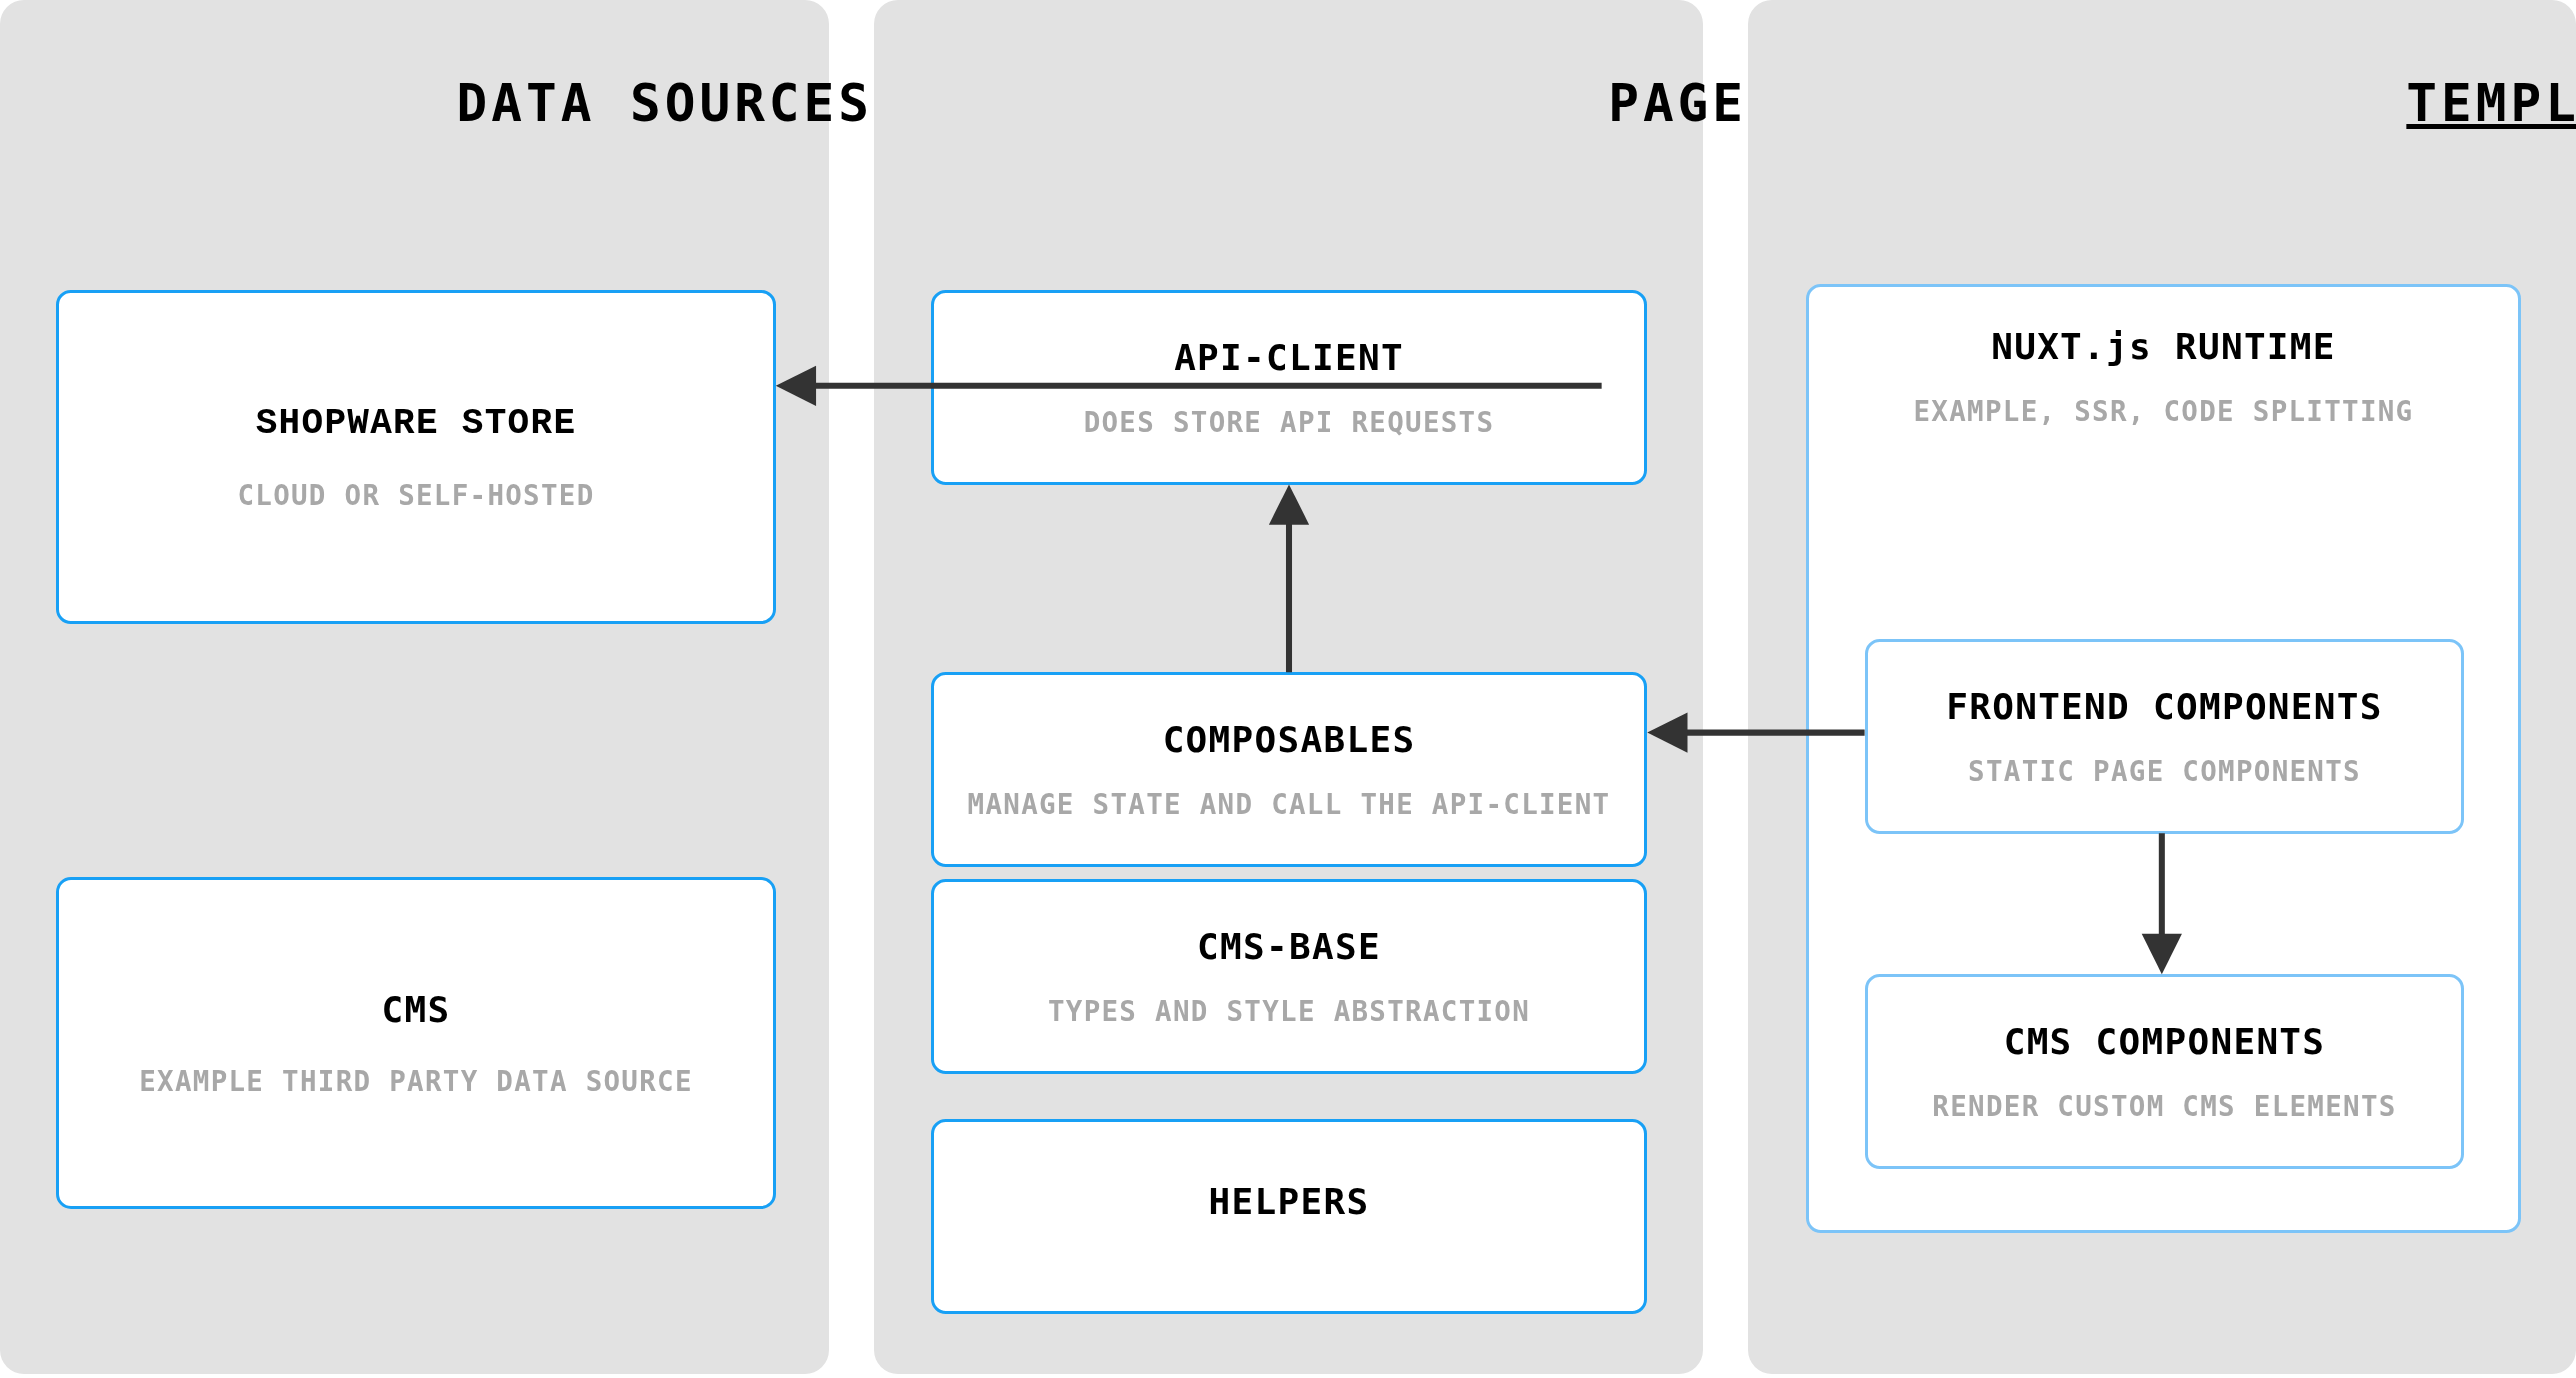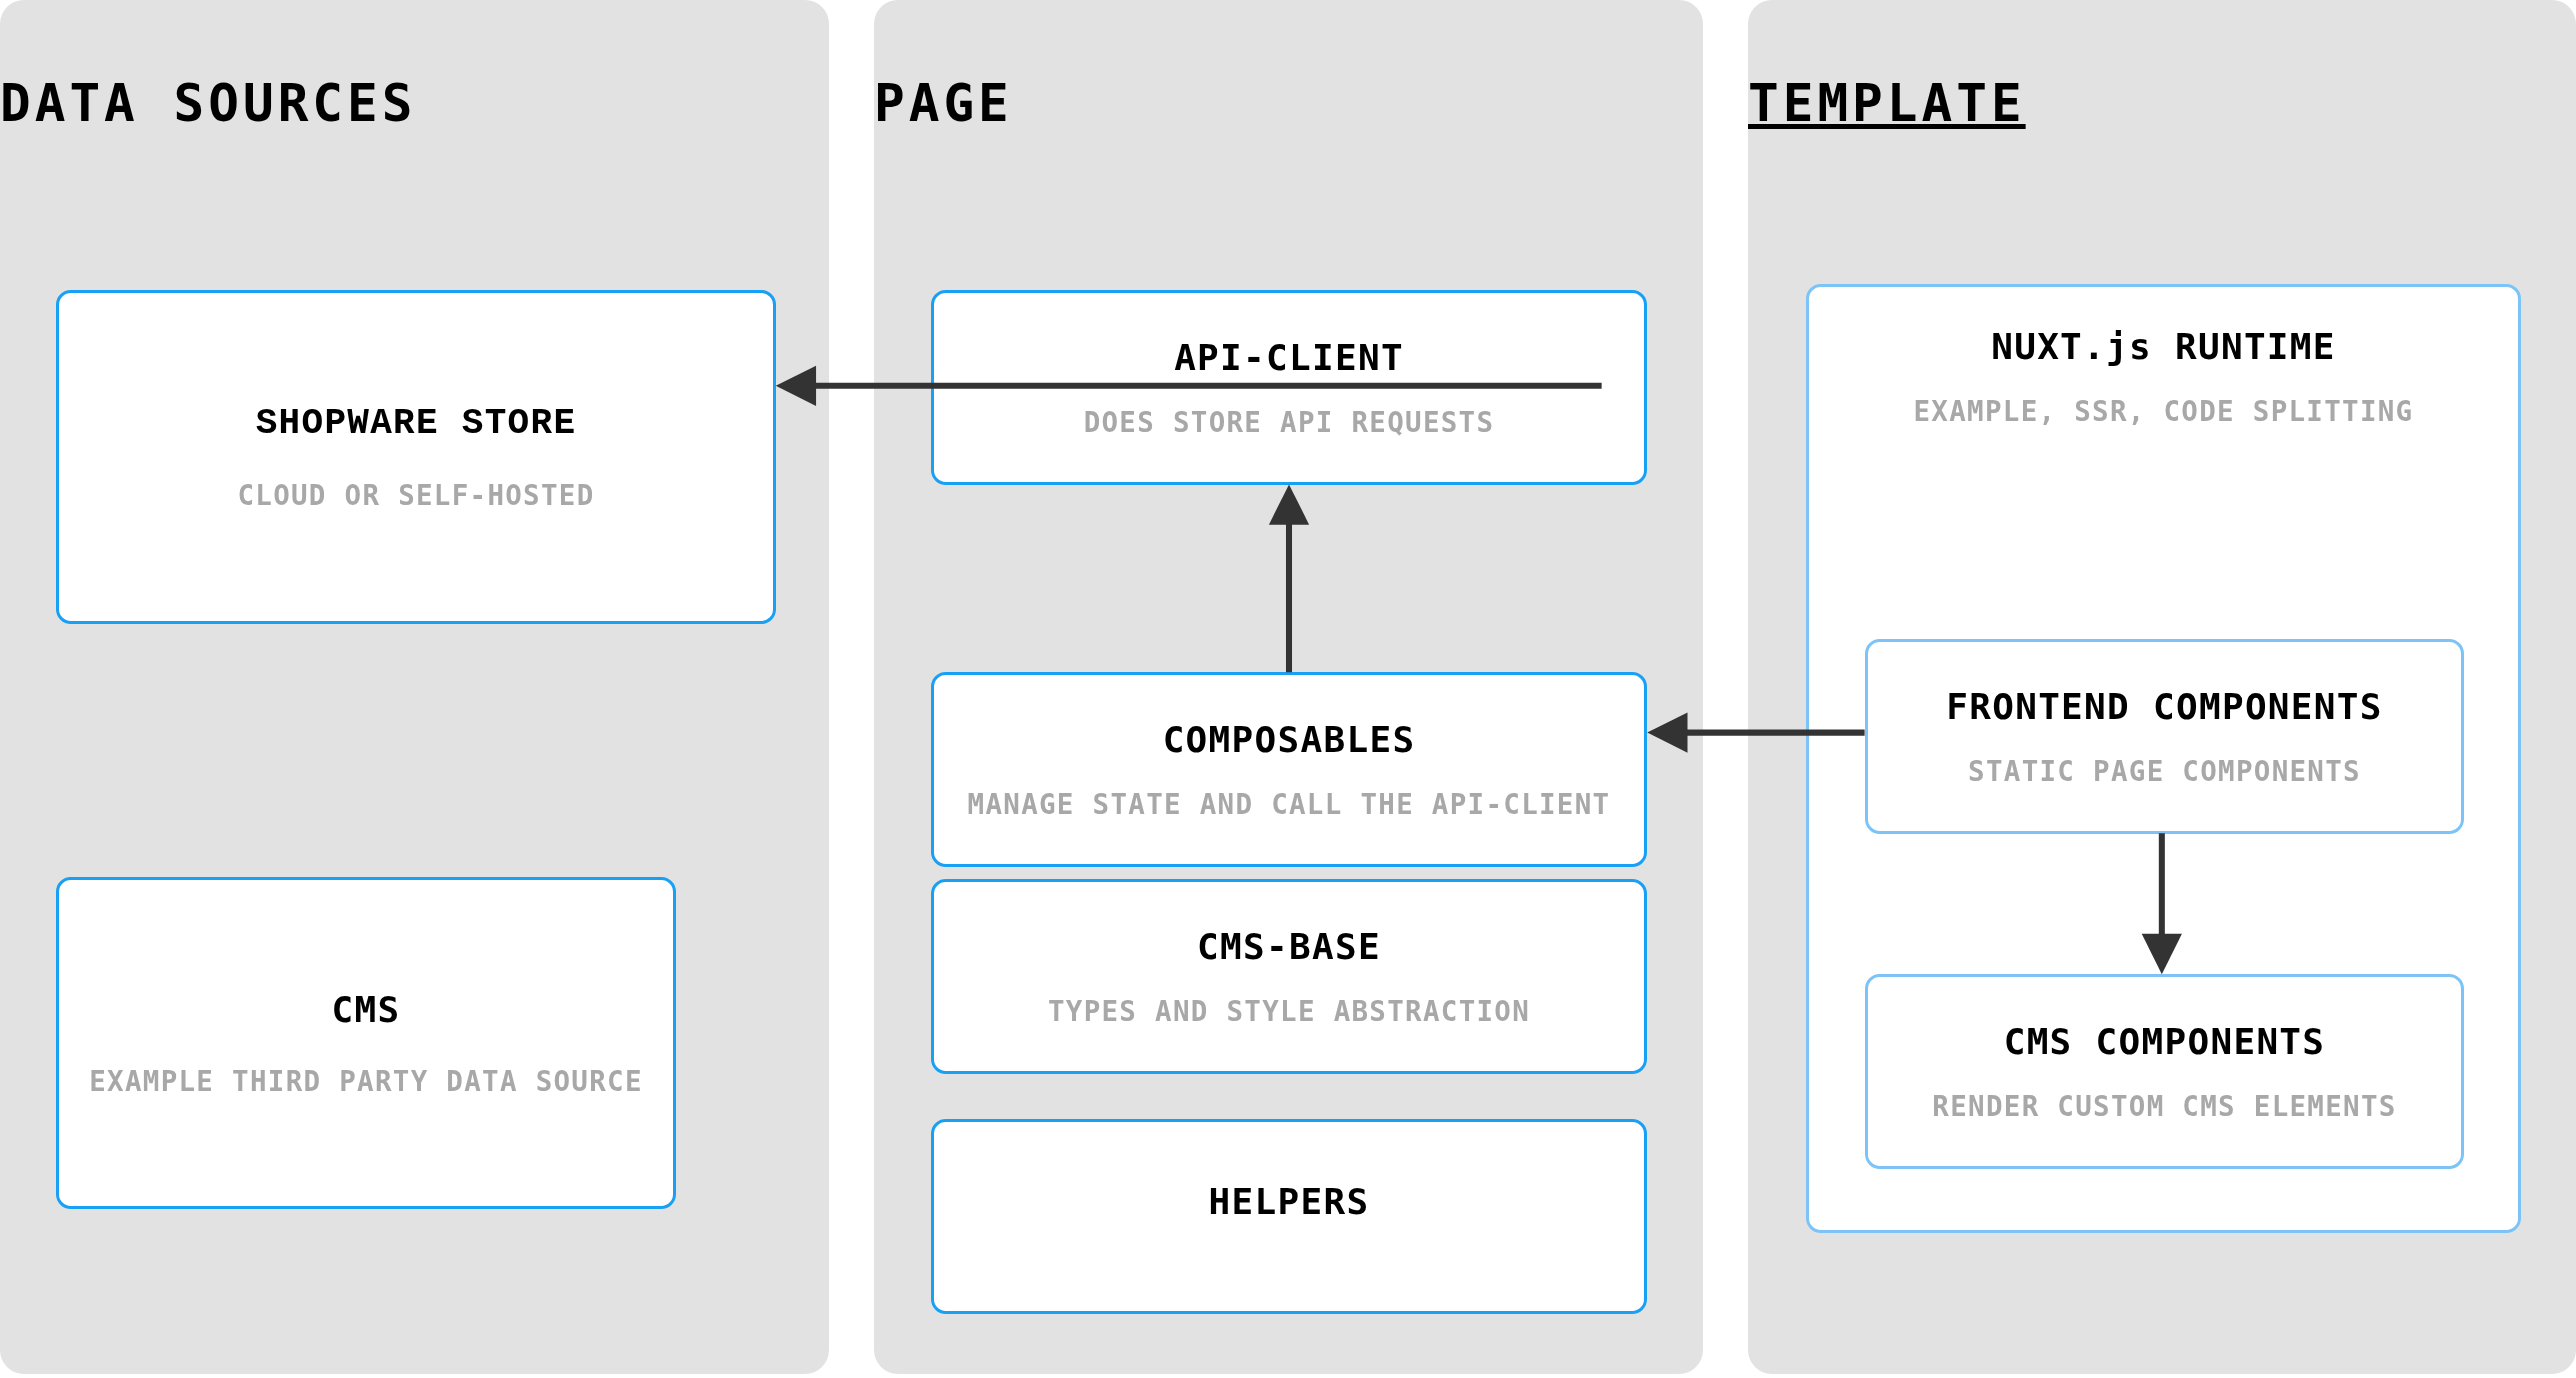--- a/index.html
+++ b/index.html
@@ -22,27 +22,28 @@
   
   .lane {
     position: absolute;
     background: #e2e2e2;
     border-radius: 24px;
   }
   .lane-title {
     position: absolute;
     left: 0;
     right: 0;
-    text-align: left;
+    text-align: right;
     color: #000000;
     font-family: "DejaVu Sans Mono", "Liberation Mono", monospace;
     font-weight: 700;
     font-size: 51px;
     letter-spacing: 4px;
     white-space: nowrap;
+    padding-left: 44px;
   }
 
   
   .node {
     position: absolute;
     background: #ffffff;
     border: 3.4px solid #18a0f5;
     border-radius: 14.8px;
     box-sizing: border-box;
     display: flex;
@@ -102,21 +103,21 @@
 
   <div class="lane-title" style="left:0px; top:74px; width:829px;">DATA SOURCES</div>
   <div class="lane-title" style="left:874px; top:74px; width:829px;">PAGE</div>
   <div class="lane-title" style="left:1748px; top:74px; width:892px;text-decoration:underline;">TEMPLATE</div>
 
   <div class="node" style="left:56px; top:290px; width:720px; height:334px;">
     <div class="node-title" style="margin-bottom:36px;font-family:Liberation Mono, monospace;">SHOPWARE STORE</div>
     <div class="node-sub">CLOUD OR SELF-HOSTED</div>
   </div>
 
-  <div class="node" style="left:56px; top:877px; width:620px; height:332px;">
+  <div class="node" style="left:56px; top:877px; width:720px; height:332px;border-radius:15px;">
     <div class="node-title" style="margin-bottom:36px;">CMS</div>
     <div class="node-sub">EXAMPLE THIRD PARTY DATA SOURCE</div>
   </div>
 
   <div class="node" style="left:931px; top:290px; width:716px; height:195px;">
     <div class="node-title" style="margin-bottom:29.5px;">API-CLIENT</div>
     <div class="node-sub">DOES STORE API REQUESTS</div>
   </div>
 
   <div class="node" style="left:931px; top:672px; width:716px; height:195px;">

